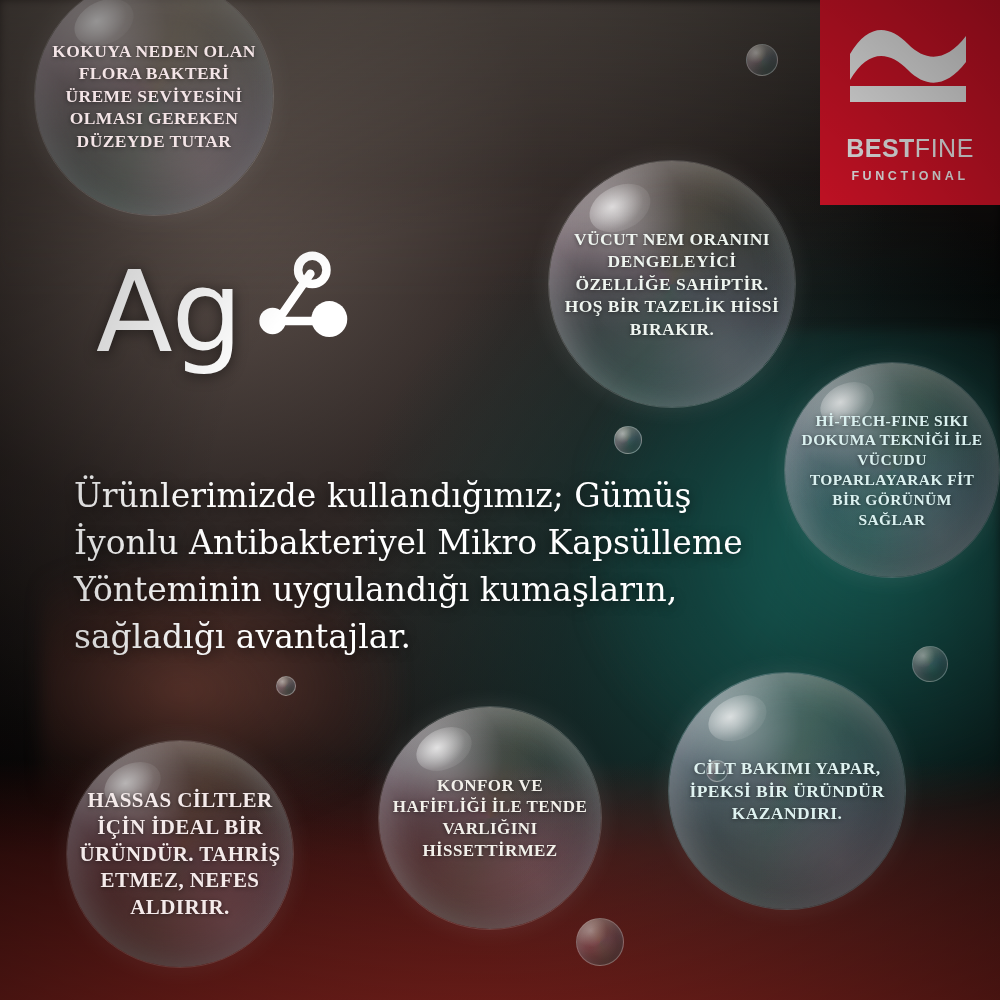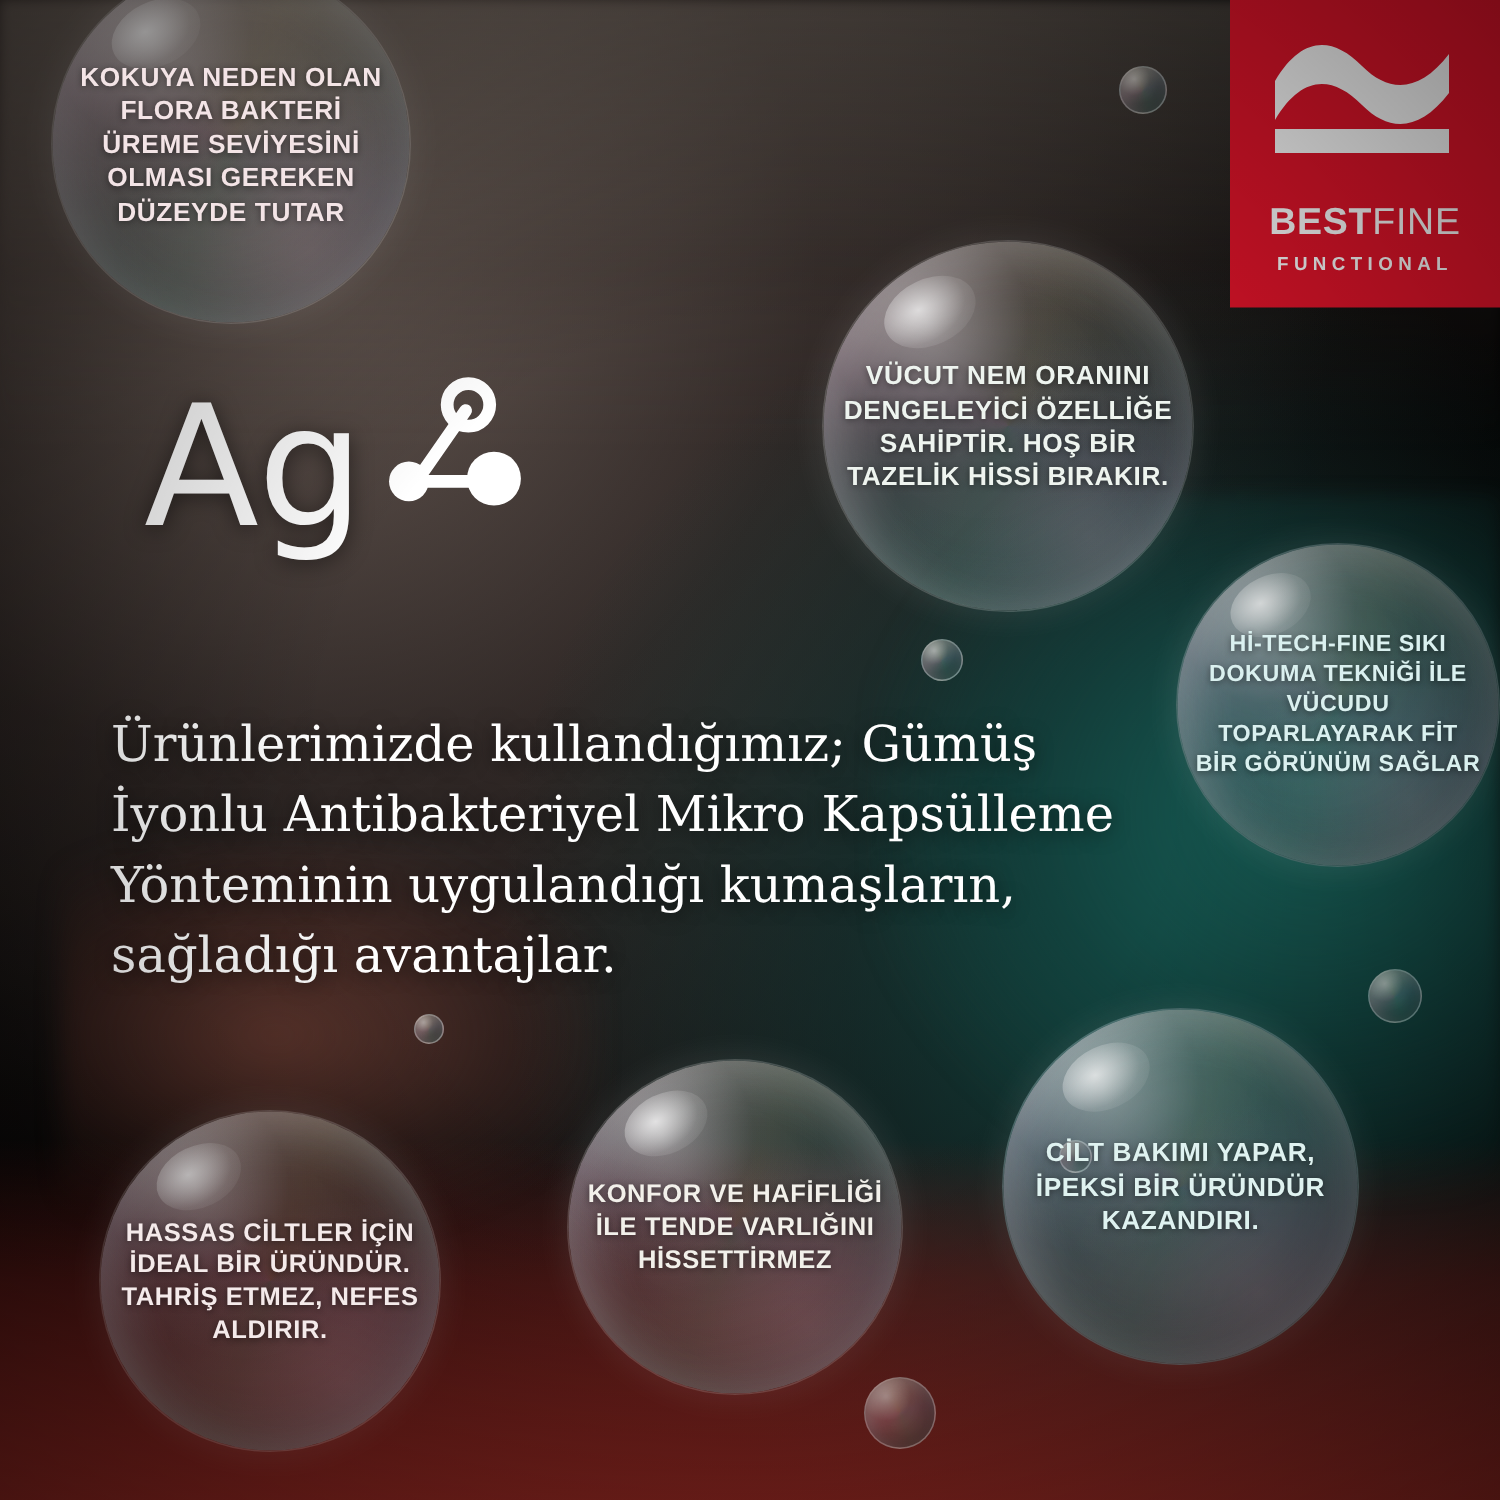--- a/index.html
+++ b/index.html
@@ -152,21 +152,21 @@
     left: 16%; top: 10%;
     width: 26%; height: 18%;
     border-radius: 50%;
     background: radial-gradient(ellipse at 40% 40%, rgba(255,255,255,0.75) 0%, rgba(255,255,255,0.12) 60%, rgba(255,255,255,0) 100%);
     transform: rotate(-25deg);
     pointer-events: none;
   }
   .bubble .btext {
     position: relative;
     z-index: 2;
-    font-family: Liberation Sans, sans-serif;
+    font-family: Liberation Serif, serif;
     font-weight: 700;
     letter-spacing: 0.4px;
     line-height: 1.28;
     text-shadow: 0 1px 4px rgba(0,0,0,0.45);
     padding: 0 12px;
   }
 
   
   #b1 { left: 34px;  top: -24px;  width: 240px; height: 240px; }
   #b1 .btext { color: #f3e4e6; font-size: 17.5px; }
@@ -176,21 +176,21 @@
   #b2 .btext { color: #d8f1f2; font-size: 17.5px; }
 
   #b3 { left: 548px; top: 160px;  width: 248px; height: 248px; }
   #b3 .btext { color: #eef4ef; font-size: 17.5px; }
 
   #b4 { left: 784px; top: 362px;  width: 216px; height: 216px;
         background: radial-gradient(circle at 40% 35%, rgba(58,96,96,0.50) 0%, rgba(30,62,66,0.55) 60%, rgba(18,40,44,0.5) 100%); }
   #b4 .btext { color: #daf0ef; font-size: 15.5px; text-align: center; }
 
   #b5 { left: 66px;  top: 740px;  width: 228px; height: 228px; }
-  #b5 .btext { color: #f4eaea; font-size: 17px; }
+  #b5 .btext { color: #f4eaea; font-size: 21px; }
 
   #b6 { left: 378px; top: 706px;  width: 224px; height: 224px; }
   #b6 .btext { color: #f2f0ea; font-size: 17px; }
 
   #b7 { left: 668px; top: 672px;  width: 238px; height: 238px;
         background: radial-gradient(circle at 42% 34%, rgba(58,110,112,0.48) 0%, rgba(32,74,80,0.5) 60%, rgba(20,48,54,0.45) 100%); }
   #b7 .btext { color: #dff2f0; font-size: 17.5px; }
 
   
   .mini {

